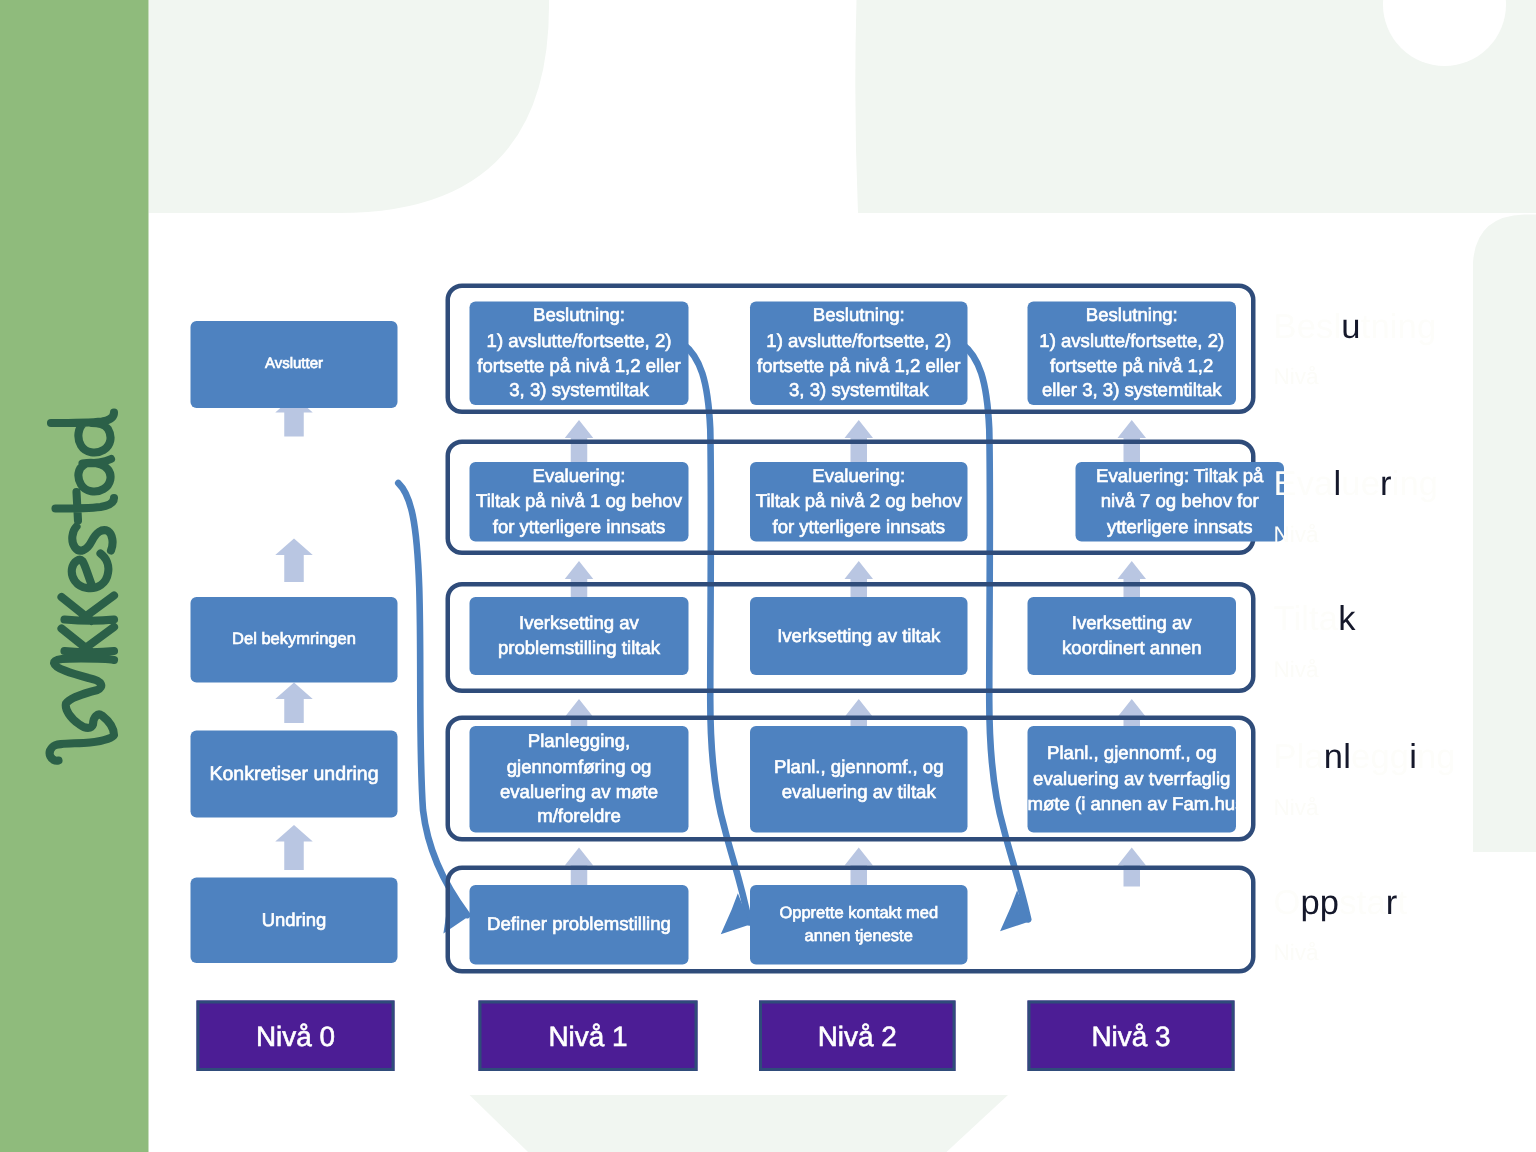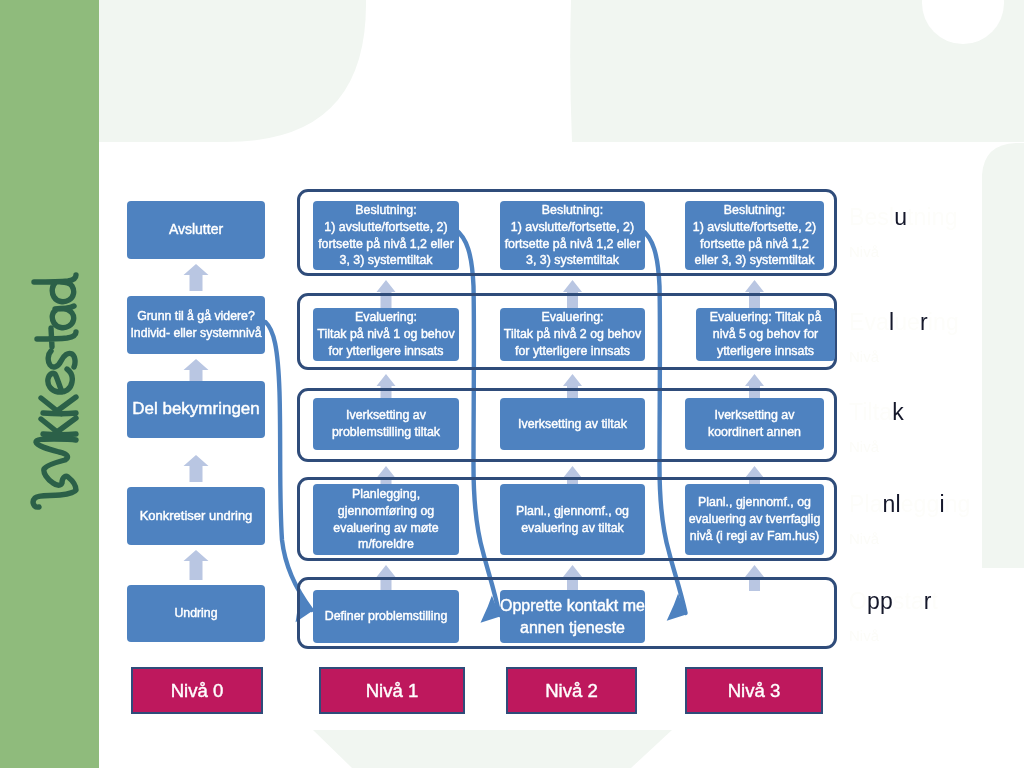--- a/index.html
+++ b/index.html
@@ -10,21 +10,21 @@
   .green-bar{position:absolute;left:0;top:0;width:99px;height:768px;background:#8FBB7C;}
   #logo{position:absolute;left:-67px;top:363px;width:244px;height:52px;
         transform:rotate(-90deg);transform-origin:50% 50%;}
   #diagram{position:absolute;left:0;top:0;width:1024px;height:768px;}
   .grp{position:absolute;border:3.2px solid #2F4C7A;border-radius:11px;box-sizing:border-box;}
   .box{position:absolute;background:#4E82C0;color:#ffffff;border-radius:4px;
        display:flex;align-items:center;justify-content:flex-end;box-sizing:border-box;}
   .box .t{display:block;width:100%;text-align:center;
           -webkit-text-stroke:0.42px #ffffff;}
   .box .t i{display:block;font-style:normal;white-space:nowrap;}
-  .lvlbox{position:absolute;background:#be185d;border:2.4px solid #2F4C7A;color:#ffffff;
+  .lvlbox{position:absolute;background:#4c1d95;border:2.4px solid #2F4C7A;color:#ffffff;
           display:flex;align-items:center;justify-content:center;box-sizing:border-box;
           font-size:18.6px;-webkit-text-stroke:0.4px #ffffff;}
   .rlab{position:absolute;left:849px;width:180px;}
   .rlab .a{display:block;font-size:23px;color:#FDFDFA;line-height:1.2;letter-spacing:.1px;}
   .rlab .a em{font-style:normal;}
   .rlab .a em.dk{color:#15182B;}
   .rlab .b{display:block;font-size:15px;color:#FCFCF8;line-height:1.2;margin-top:11px;}
 </style>
 </head>
 <body>
@@ -66,32 +66,26 @@
         <path d="M265.5 322 C274 330 278 348 279.5 392 C281 442 279 496 282 540 C285 566 295 588 311.5 610"></path>
         <path d="M455 229 C467 238 472 254 473.5 286 C474.5 330 473.5 412 473.5 466 C473.5 500 476 528 483 552 C488 572 494 588 499.5 615"></path>
         <path d="M641 229 C653 238 658 254 659.5 286 C660.5 330 659.5 412 659.5 466 C659.5 500 662 528 669 552 C674 572 680 588 685.5 613"></path>
       </g>
       <g fill="#4E82C0" stroke="none">
         <path d="M312.3 611 L300.6 592.5 L298.2 604.8 L295.6 622.3 Z"></path>
         <path d="M500.1 616.4 L491.9 595.5 L487.8 606.4 L480.5 622.8 Z"></path>
         <path d="M686.3 614.4 L678.1 593.5 L674 604.4 L666.7 620.8 Z"></path>
       </g>
     </svg>
-    <div class="box" style="left:127px;top:201px;width:138px;height:58px;font-size:14px;line-height:1.42">
+    <div class="box" style="left:127px;top:214px;width:138px;height:58px;font-size:10px;line-height:1.42">
       <span class="t">
           <i>Avslutter</i>
         </span>
     </div>
-    <div class="box" style="left:127px;top:296px;width:138px;height:58px;font-size:12.3px;line-height:1.42">
-      <span class="t">
-          <i>Grunn til å gå videre?</i>
-          <i>Individ- eller systemnivå</i>
-        </span>
-    </div>
-    <div class="box" style="left:127px;top:381px;width:138px;height:57px;font-size:17px;line-height:1.42">
+    <div class="box" style="left:127px;top:398px;width:138px;height:57px;font-size:11px;line-height:1.42">
       <span class="t">
           <i>Del bekymringen</i>
         </span>
     </div>
     <div class="box" style="left:127px;top:487px;width:138px;height:58px;font-size:13px;line-height:1.42">
       <span class="t">
           <i>Konkretiser undring</i>
         </span>
     </div>
     <div class="box" style="left:127px;top:585px;width:138px;height:57px;font-size:12.3px;line-height:1.42">
@@ -135,24 +129,24 @@
           <i>for ytterligere innsats</i>
         </span>
     </div>
     <div class="box" style="left:500px;top:308px;width:145px;height:53px;font-size:12.4px;line-height:1.36">
       <span class="t">
           <i>Evaluering:</i>
           <i>Tiltak på nivå 2 og behov</i>
           <i>for ytterligere innsats</i>
         </span>
     </div>
-    <div class="box" style="left:696px;top:308px;width:139px;height:53px;font-size:12.4px;line-height:1.36">
+    <div class="box" style="left:717px;top:308px;width:139px;height:53px;font-size:12.4px;line-height:1.36">
       <span class="t">
           <i>Evaluering: Tiltak på</i>
-          <i>nivå 5 og behov for</i>
+          <i>nivå 7 og behov for</i>
           <i>ytterligere innsats</i>
         </span>
     </div>
     <div class="box" style="left:313px;top:398px;width:146px;height:52px;font-size:12.4px;line-height:1.36">
       <span class="t">
           <i>Iverksetting av</i>
           <i>problemstilling tiltak</i>
         </span>
     </div>
     <div class="box" style="left:500px;top:398px;width:145px;height:52px;font-size:12.4px;line-height:1.36">
@@ -177,29 +171,29 @@
     <div class="box" style="left:500px;top:484px;width:145px;height:71px;font-size:12.4px;line-height:1.36">
       <span class="t">
           <i>Planl., gjennomf., og</i>
           <i>evaluering av  tiltak</i>
         </span>
     </div>
     <div class="box" style="left:685px;top:484px;width:139px;height:71px;font-size:12.4px;line-height:1.36">
       <span class="t">
           <i>Planl., gjennomf., og</i>
           <i>evaluering av tverrfaglig</i>
-          <i>nivå (i regi av Fam.hus)</i>
+          <i>møte (i annen av Fam.hus)</i>
         </span>
     </div>
     <div class="box" style="left:313px;top:590px;width:146px;height:53px;font-size:12.4px;line-height:1.36">
       <span class="t">
           <i>Definer problemstilling</i>
         </span>
     </div>
-    <div class="box" style="left:500px;top:590px;width:145px;height:53px;font-size:16px;line-height:1.36">
+    <div class="box" style="left:500px;top:590px;width:145px;height:53px;font-size:11px;line-height:1.36">
       <span class="t">
           <i>Opprette kontakt med</i>
           <i>annen tjeneste</i>
         </span>
     </div>
     <div class="lvlbox" style="left:131px;top:667px;width:132px;height:47px;">Nivå 0</div>
     <div class="lvlbox" style="left:319px;top:667px;width:146px;height:47px;">Nivå 1</div>
     <div class="lvlbox" style="left:506px;top:667px;width:131px;height:47px;">Nivå 2</div>
     <div class="lvlbox" style="left:685px;top:667px;width:138px;height:47px;">Nivå 3</div>
     <div class="rlab" style="top:204px;">

